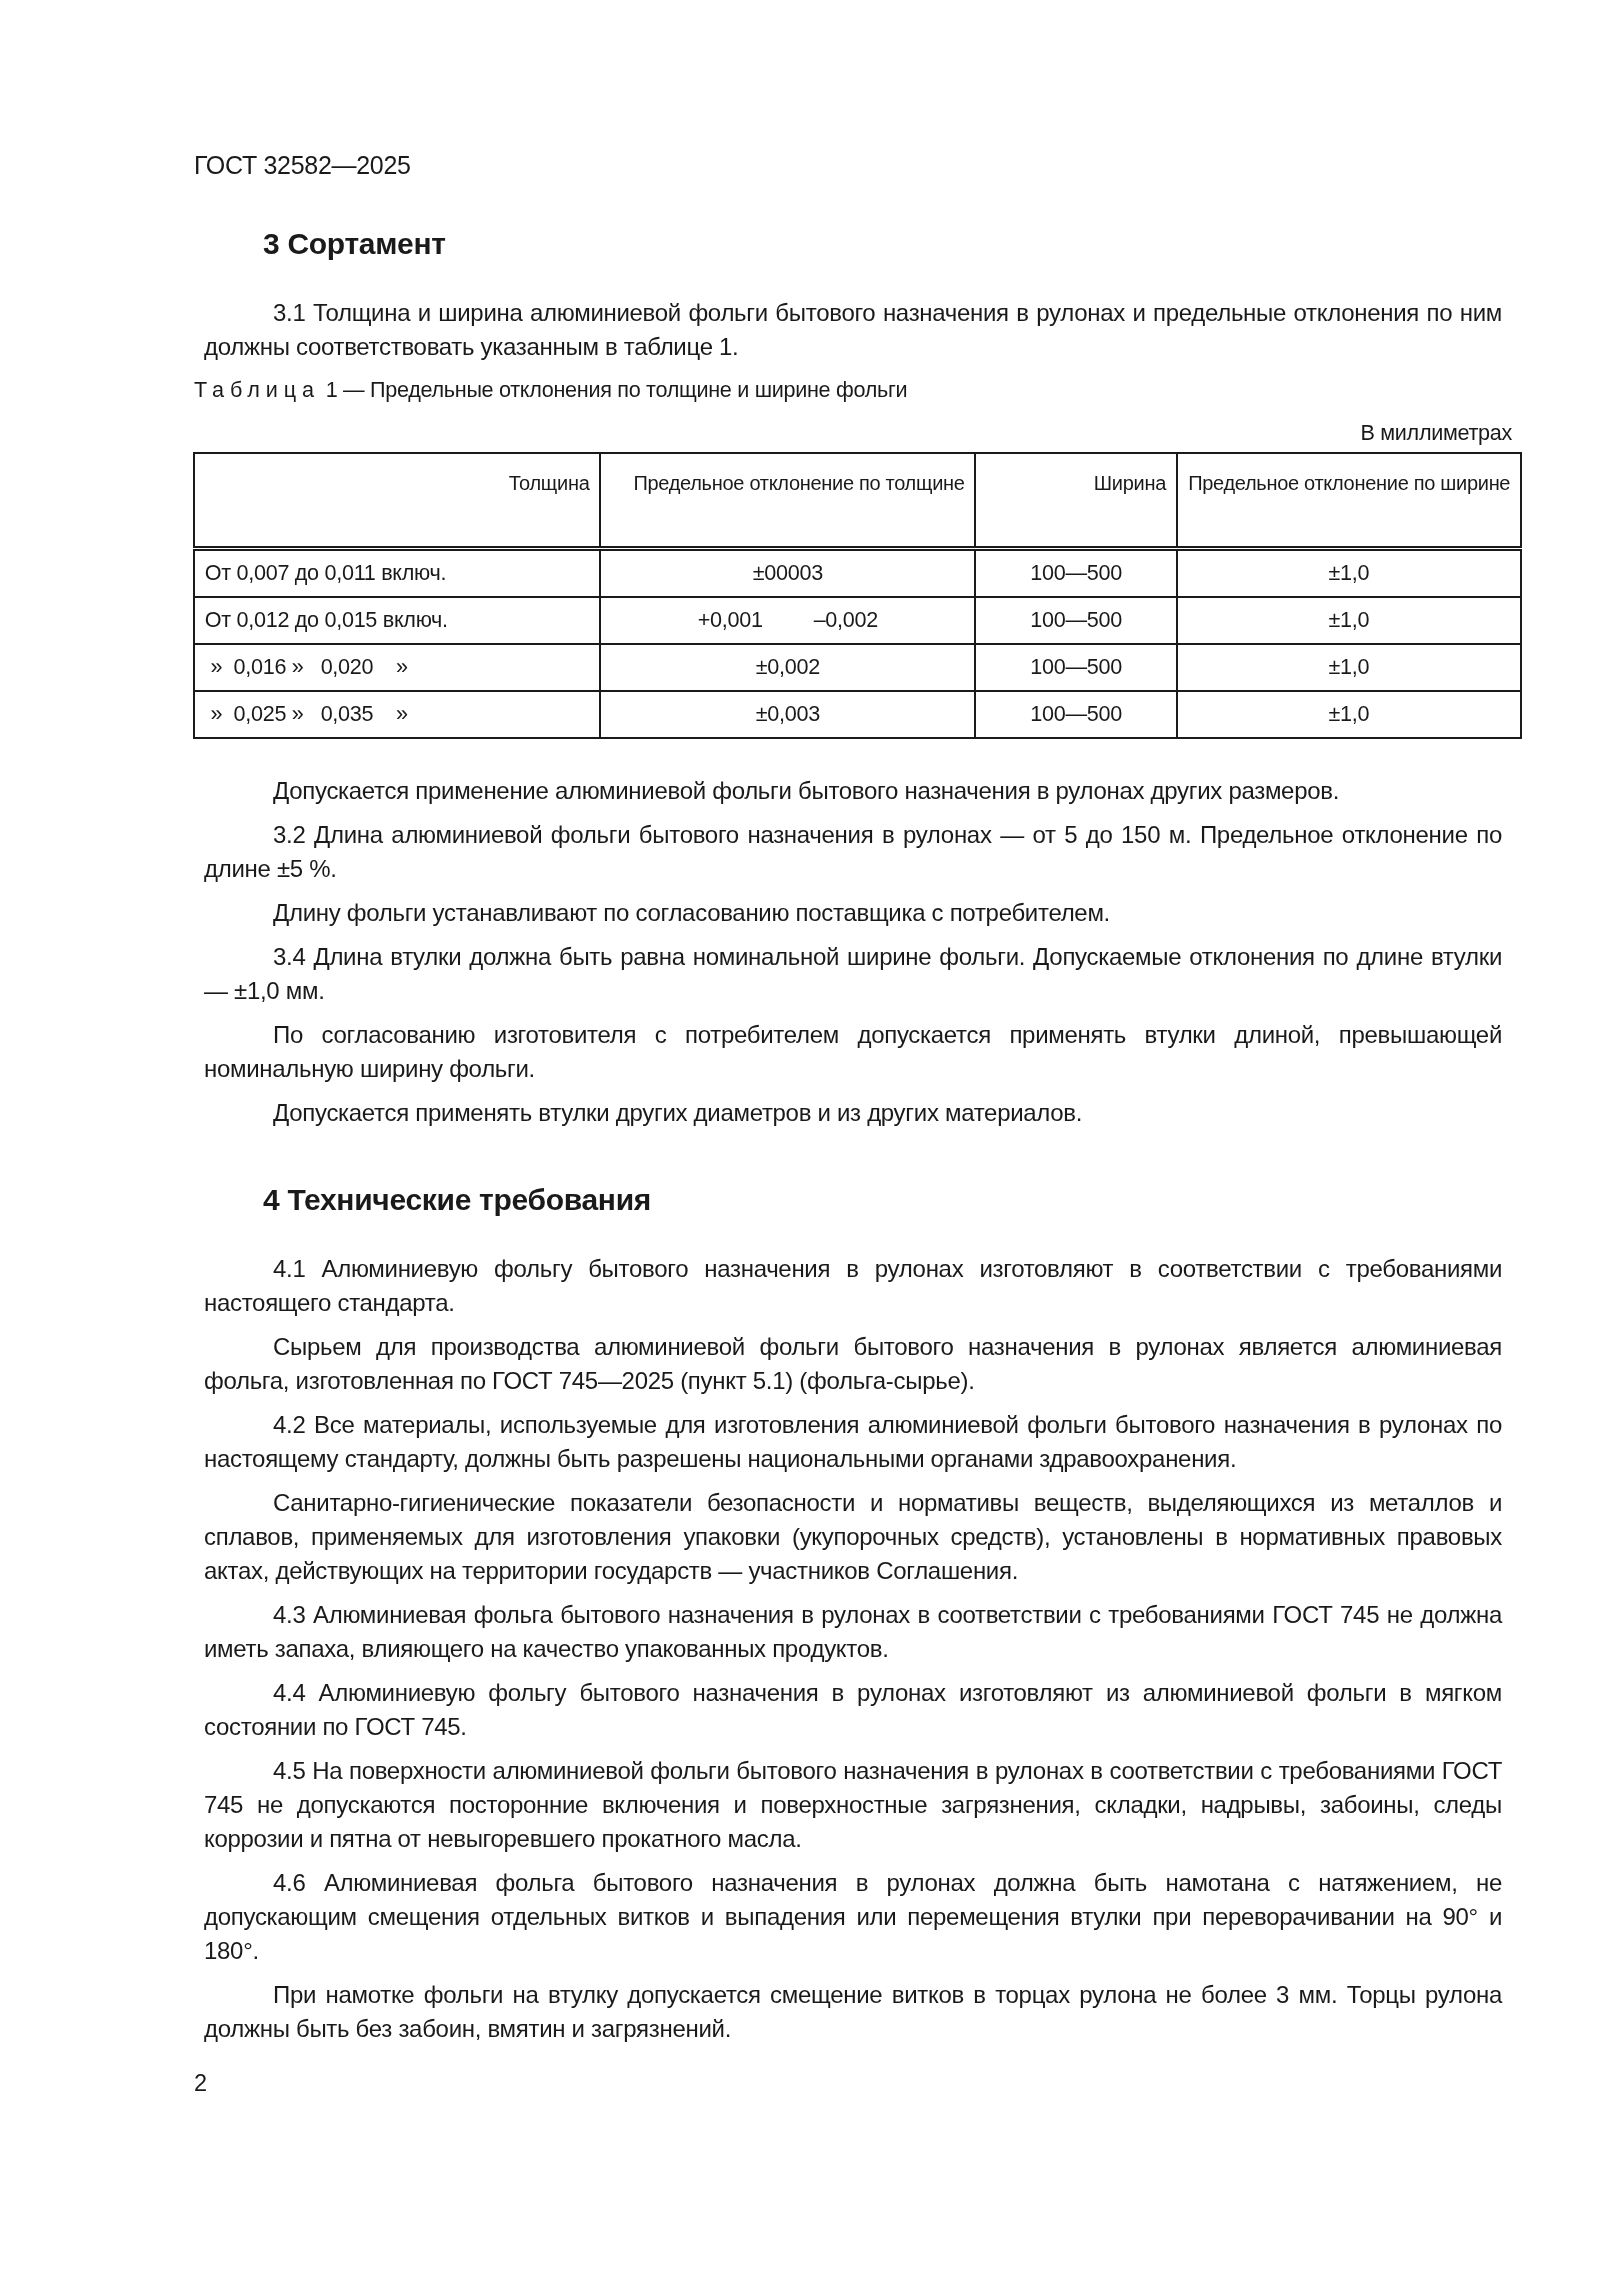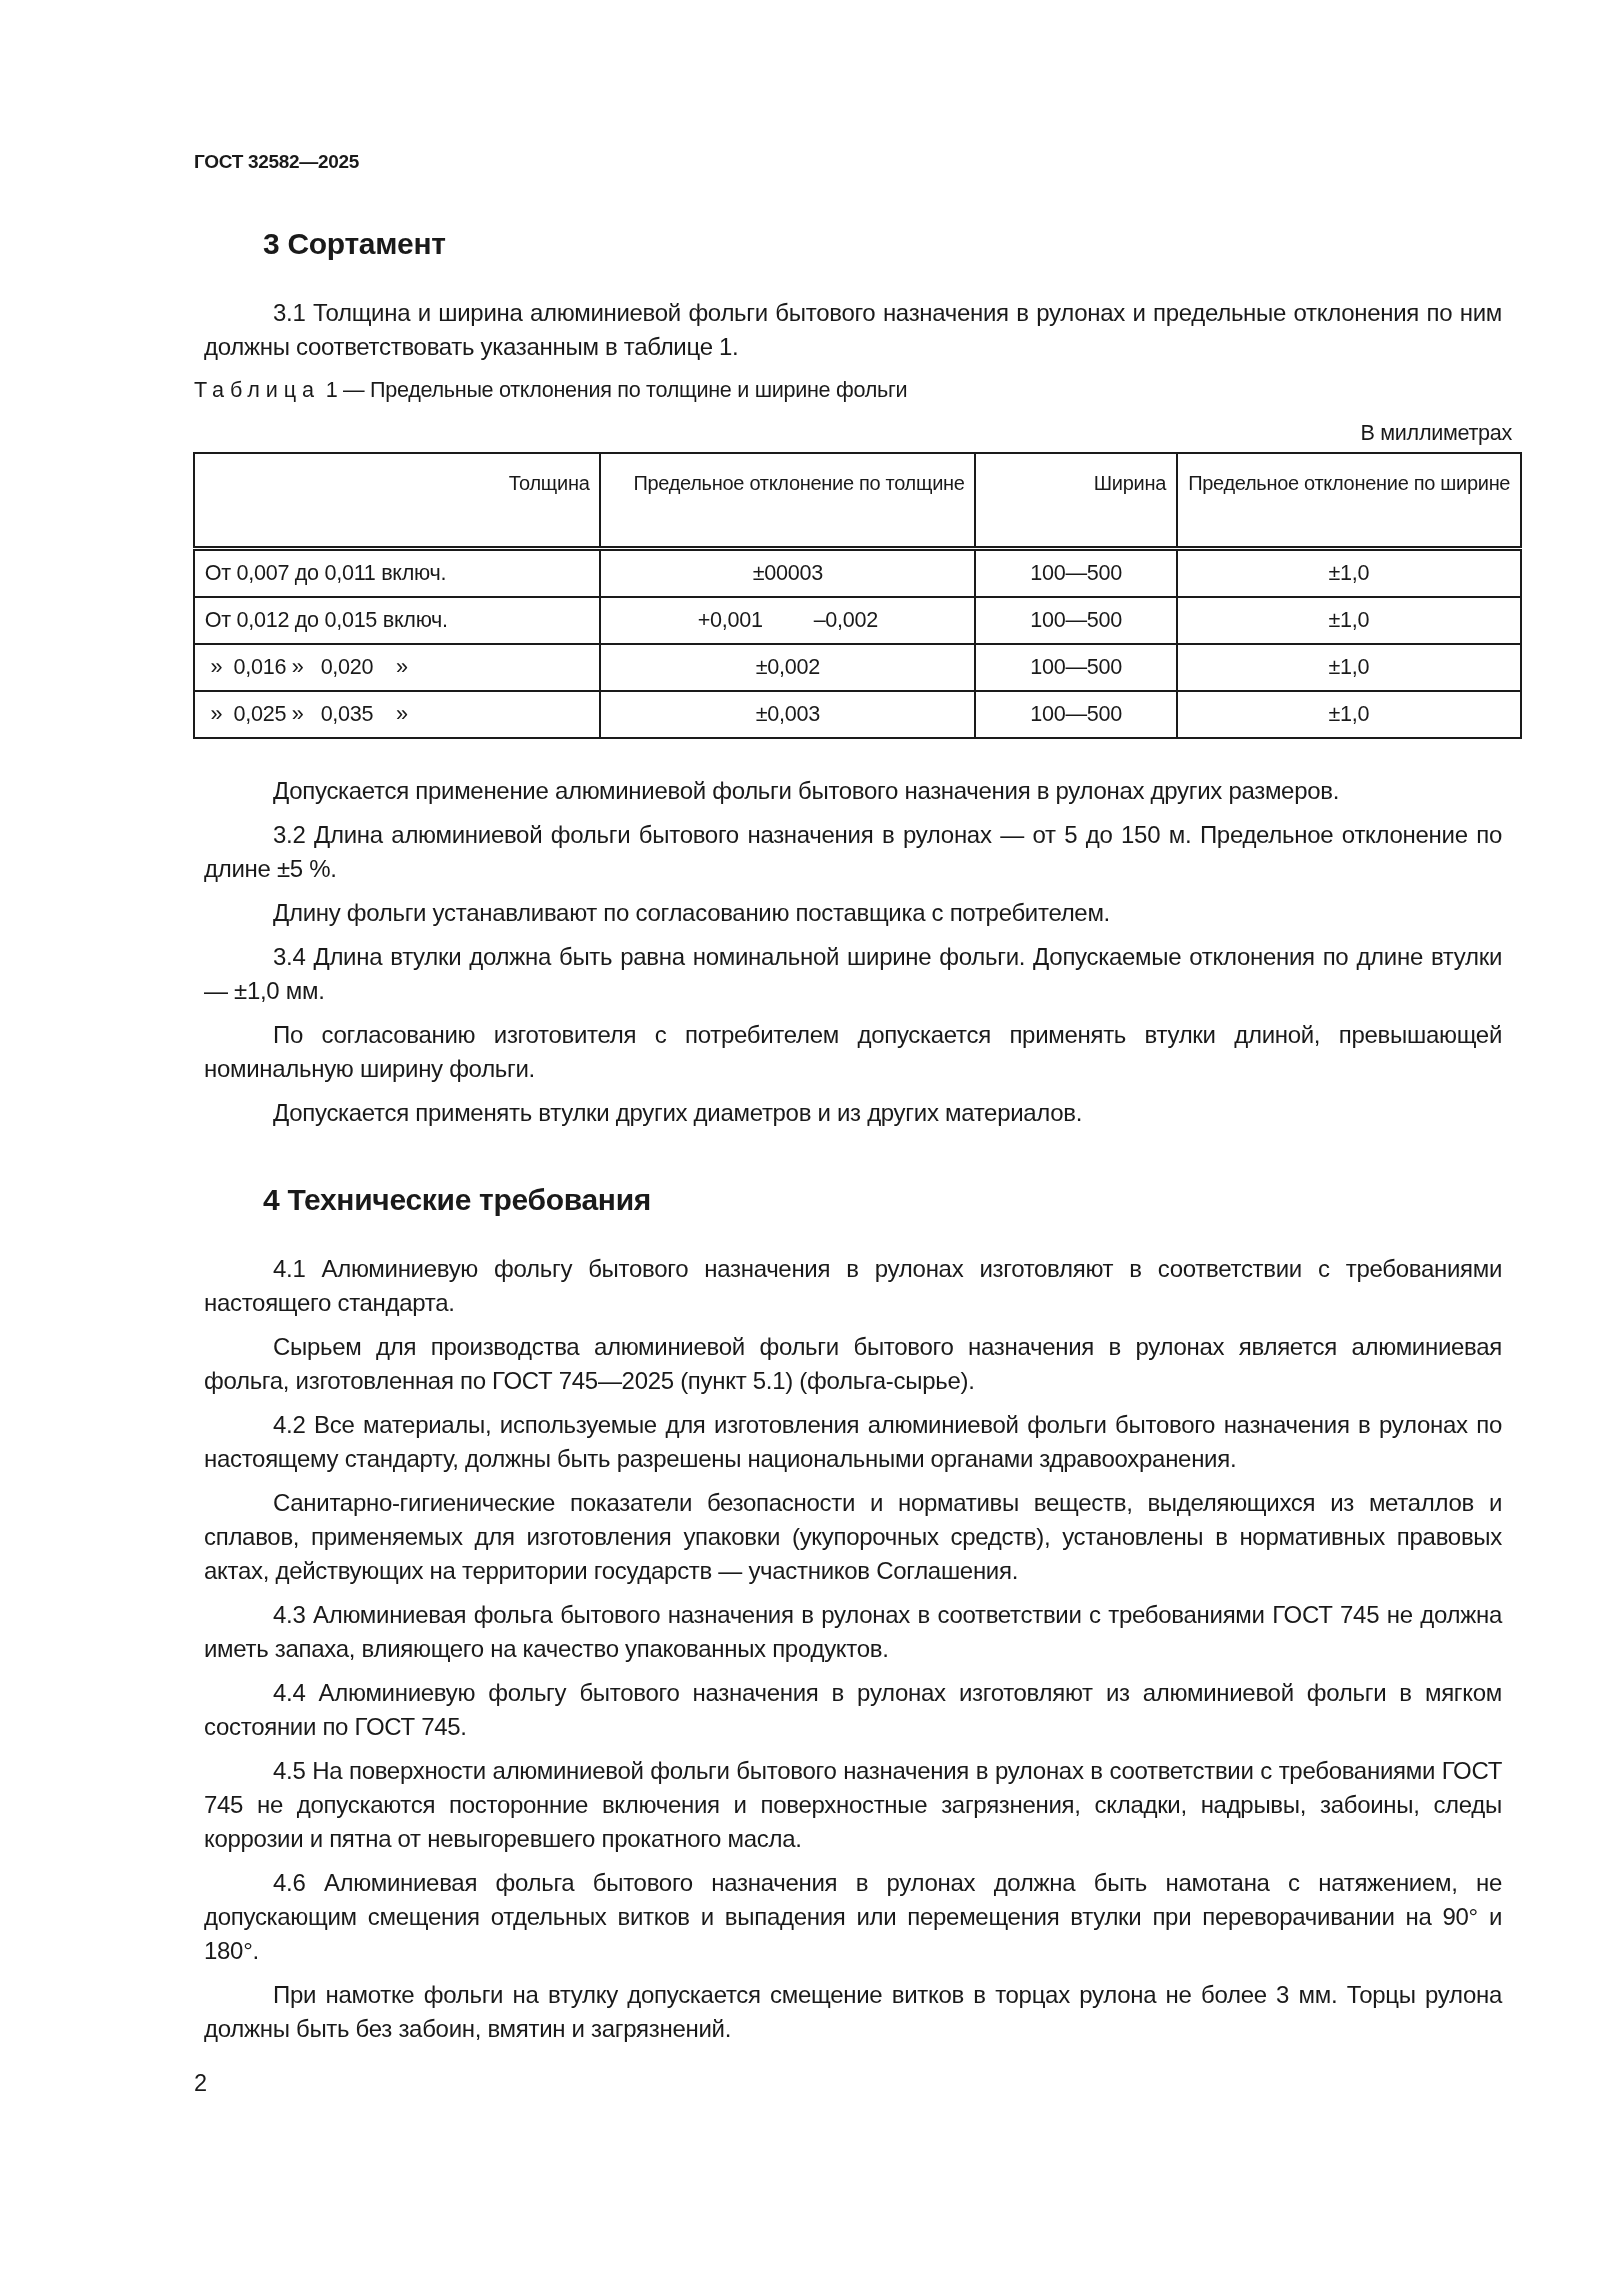--- a/index.html
+++ b/index.html
@@ -1,19 +1,19 @@
 <!DOCTYPE html>
 <html><head>
 <meta charset="utf-8">
 <style>
   html, body { margin: 0; padding: 0; background: #ffffff; }
   body { width: 1621px; height: 2293px; position: relative; overflow: hidden;
          font-family: "Liberation Sans", sans-serif; color: #1a1a1a; }
   .abs { position: absolute; }
-  .doc-code { left: 194px; top: 151px; font-size: 19px; font-weight: bold; letter-spacing: -0.3px; }
+  .doc-code { left: 194px; top: 151px; font-size: 25px; font-weight: normal; letter-spacing: -0.3px; }
   .section-title { left: 263px; font-size: 30px; font-weight: bold; letter-spacing: -0.3px; }
   .block { left: 194px; width: 1318px; font-size: 24px; line-height: 34px; }
   .p { text-align: justify; text-align-last: left; text-indent: 69px; margin: 10px; letter-spacing: -0.3px; word-spacing: 0px; }
   .caption { left: 194px; top: 377px; font-size: 21.6px; letter-spacing: -0.3px; }
   .caption .spaced { letter-spacing: 5.9px; }
   .units { right: 109px; top: 420px; font-size: 21.6px; letter-spacing: -0.3px; }
   table.tbl { position: absolute; left: 193px; top: 452px; width: 1329px; border-collapse: collapse;
               font-size: 21.6px; letter-spacing: -0.3px; }
   .tbl td, .tbl th { border: 2px solid #1a1a1a; padding: 0 9.8px; font-weight: normal; }
   .tbl thead th { height: 78px; vertical-align: top; padding-top: 13.7px; font-size: 20px; line-height: 30px; text-align: right; }

